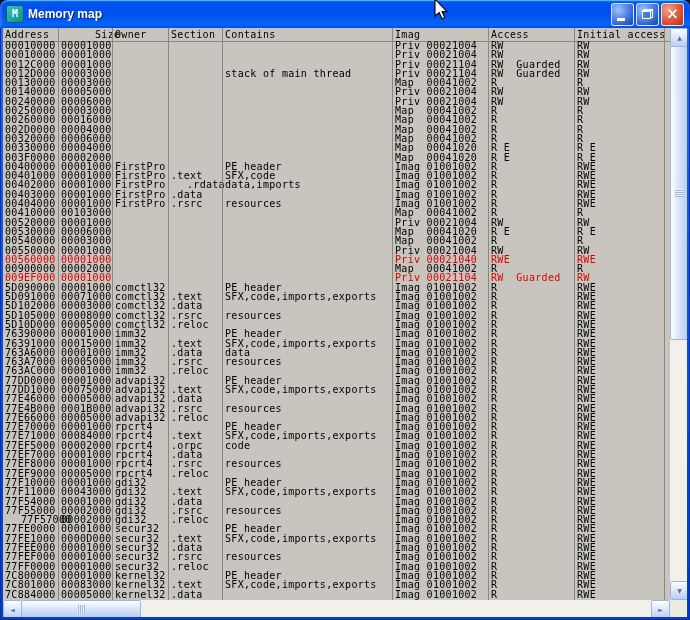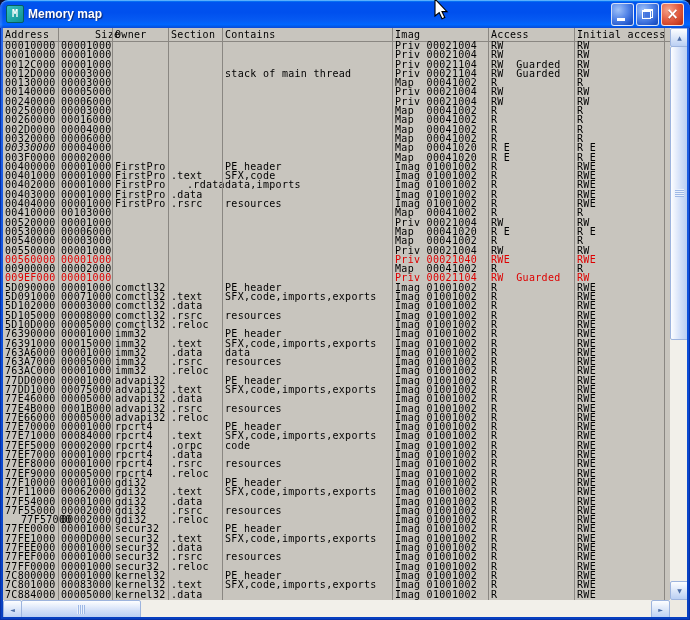--- a/index.html
+++ b/index.html
@@ -163,21 +163,21 @@
             <span class="tcell" style="left: 574px;">R</span>
           </div>
           <div class="trow">
             <span class="tcell" style="left: 2px;">00320000</span>
             <span class="tcell" style="left: 58px;">00006000</span>
             <span class="tcell" style="left: 392px;">Map  00041002</span>
             <span class="tcell" style="left: 488px;">R</span>
             <span class="tcell" style="left: 574px;">R</span>
           </div>
           <div class="trow">
-            <span class="tcell" style="left: 2px; font-style: italic;">00330000</span>
+            <span class="tcell" style="left: 2px;">00330000</span>
             <span class="tcell" style="left: 58px;">00004000</span>
             <span class="tcell" style="left: 392px;">Map  00041020</span>
             <span class="tcell" style="left: 488px;">R E</span>
             <span class="tcell" style="left: 574px;">R E</span>
           </div>
           <div class="trow">
             <span class="tcell" style="left: 2px;">003F0000</span>
             <span class="tcell" style="left: 58px;">00002000</span>
             <span class="tcell" style="left: 392px;">Map  00041020</span>
             <span class="tcell" style="left: 488px;">R E</span>
@@ -490,21 +490,21 @@
             <span class="tcell" style="left: 2px;">77F10000</span>
             <span class="tcell" style="left: 58px;">00001000</span>
             <span class="tcell" style="left: 112px;">gdi32</span>
             <span class="tcell" style="left: 222px;">PE header</span>
             <span class="tcell" style="left: 392px;">Imag 01001002</span>
             <span class="tcell" style="left: 488px;">R</span>
             <span class="tcell" style="left: 574px;">RWE</span>
           </div>
           <div class="trow">
             <span class="tcell" style="left: 2px;">77F11000</span>
-            <span class="tcell" style="left: 58px;">00062000</span>
+            <span class="tcell" style="left: 58px;">00043000</span>
             <span class="tcell" style="left: 112px;">gdi32</span>
             <span class="tcell" style="left: 168px;">.text</span>
             <span class="tcell" style="left: 222px;">SFX,code,imports,exports</span>
             <span class="tcell" style="left: 392px;">Imag 01001002</span>
             <span class="tcell" style="left: 488px;">R</span>
             <span class="tcell" style="left: 574px;">RWE</span>
           </div>
           <div class="trow">
             <span class="tcell" style="left: 2px;">77F54000</span>
             <span class="tcell" style="left: 58px;">00001000</span>

